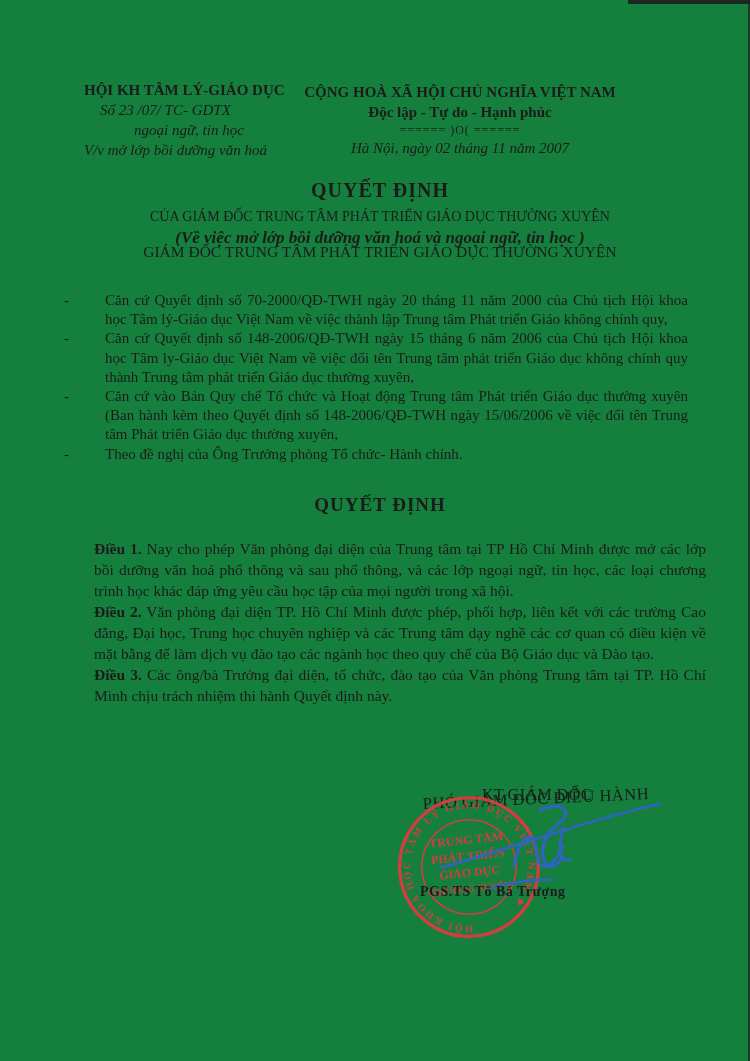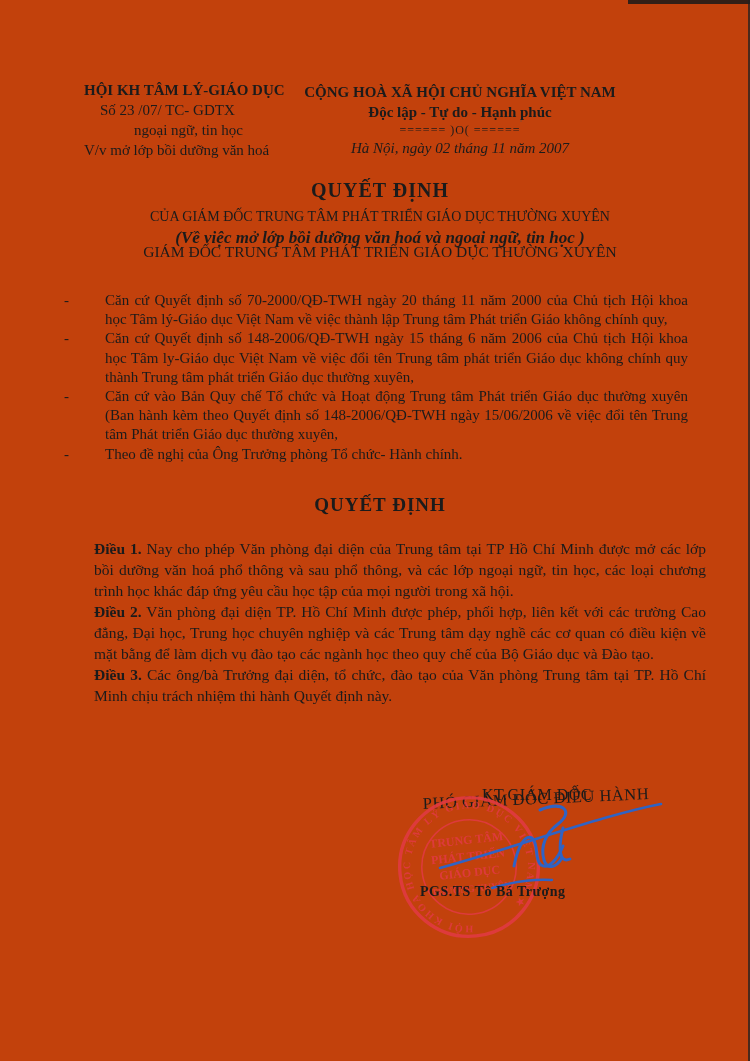--- a/index.html
+++ b/index.html
@@ -1,34 +1,34 @@
 <!DOCTYPE html>
 <html><head>
 <meta charset="utf-8">
 <style>
   html,body{margin:0;padding:0;}
   body{background:#e9e9e9;}
   .page{
     position:relative;
     width:750px;height:1061px;
     margin:0 auto;
-    background:#c2410c;
+    background:#15803d;
     font-family:"Liberation Serif","DejaVu Serif",serif;
     color:#1b1b1b;
     overflow:hidden;
   }
   
   .artifact-top{position:absolute;top:0;left:628px;width:122px;height:4px;background:#1a1a1a;opacity:.85;}
   .artifact-right{position:absolute;top:0;right:0;width:2px;height:1061px;background:#222;opacity:.75;}
   .noise{position:absolute;width:2px;height:2px;background:#555;opacity:.35;border-radius:50%;}
 
   
   .header-left{position:absolute;left:84px;top:80px;width:290px;line-height:20px;font-size:15px;}
   .hl-b{font-weight:bold;}
-  .hl-i{}
+  .hl-i{font-style:italic;}
   .hl-num{padding-left:16px;}
   .hl-sub2{padding-left:50px;}
   .header-right{position:absolute;left:292px;top:82px;width:336px;text-align:center;font-size:15px;line-height:20px;}
   .hr-sep{font-size:12px;letter-spacing:1px;line-height:16px;}
   .hr-date{font-style:italic;}
 
   
   .title-block{position:absolute;left:60px;top:178px;width:640px;text-align:center;}
   .title-main{font-size:20px;font-weight:bold;letter-spacing:1px;line-height:24px;}
   .title-sub{font-size:14px;line-height:21px;margin-top:4px;}

